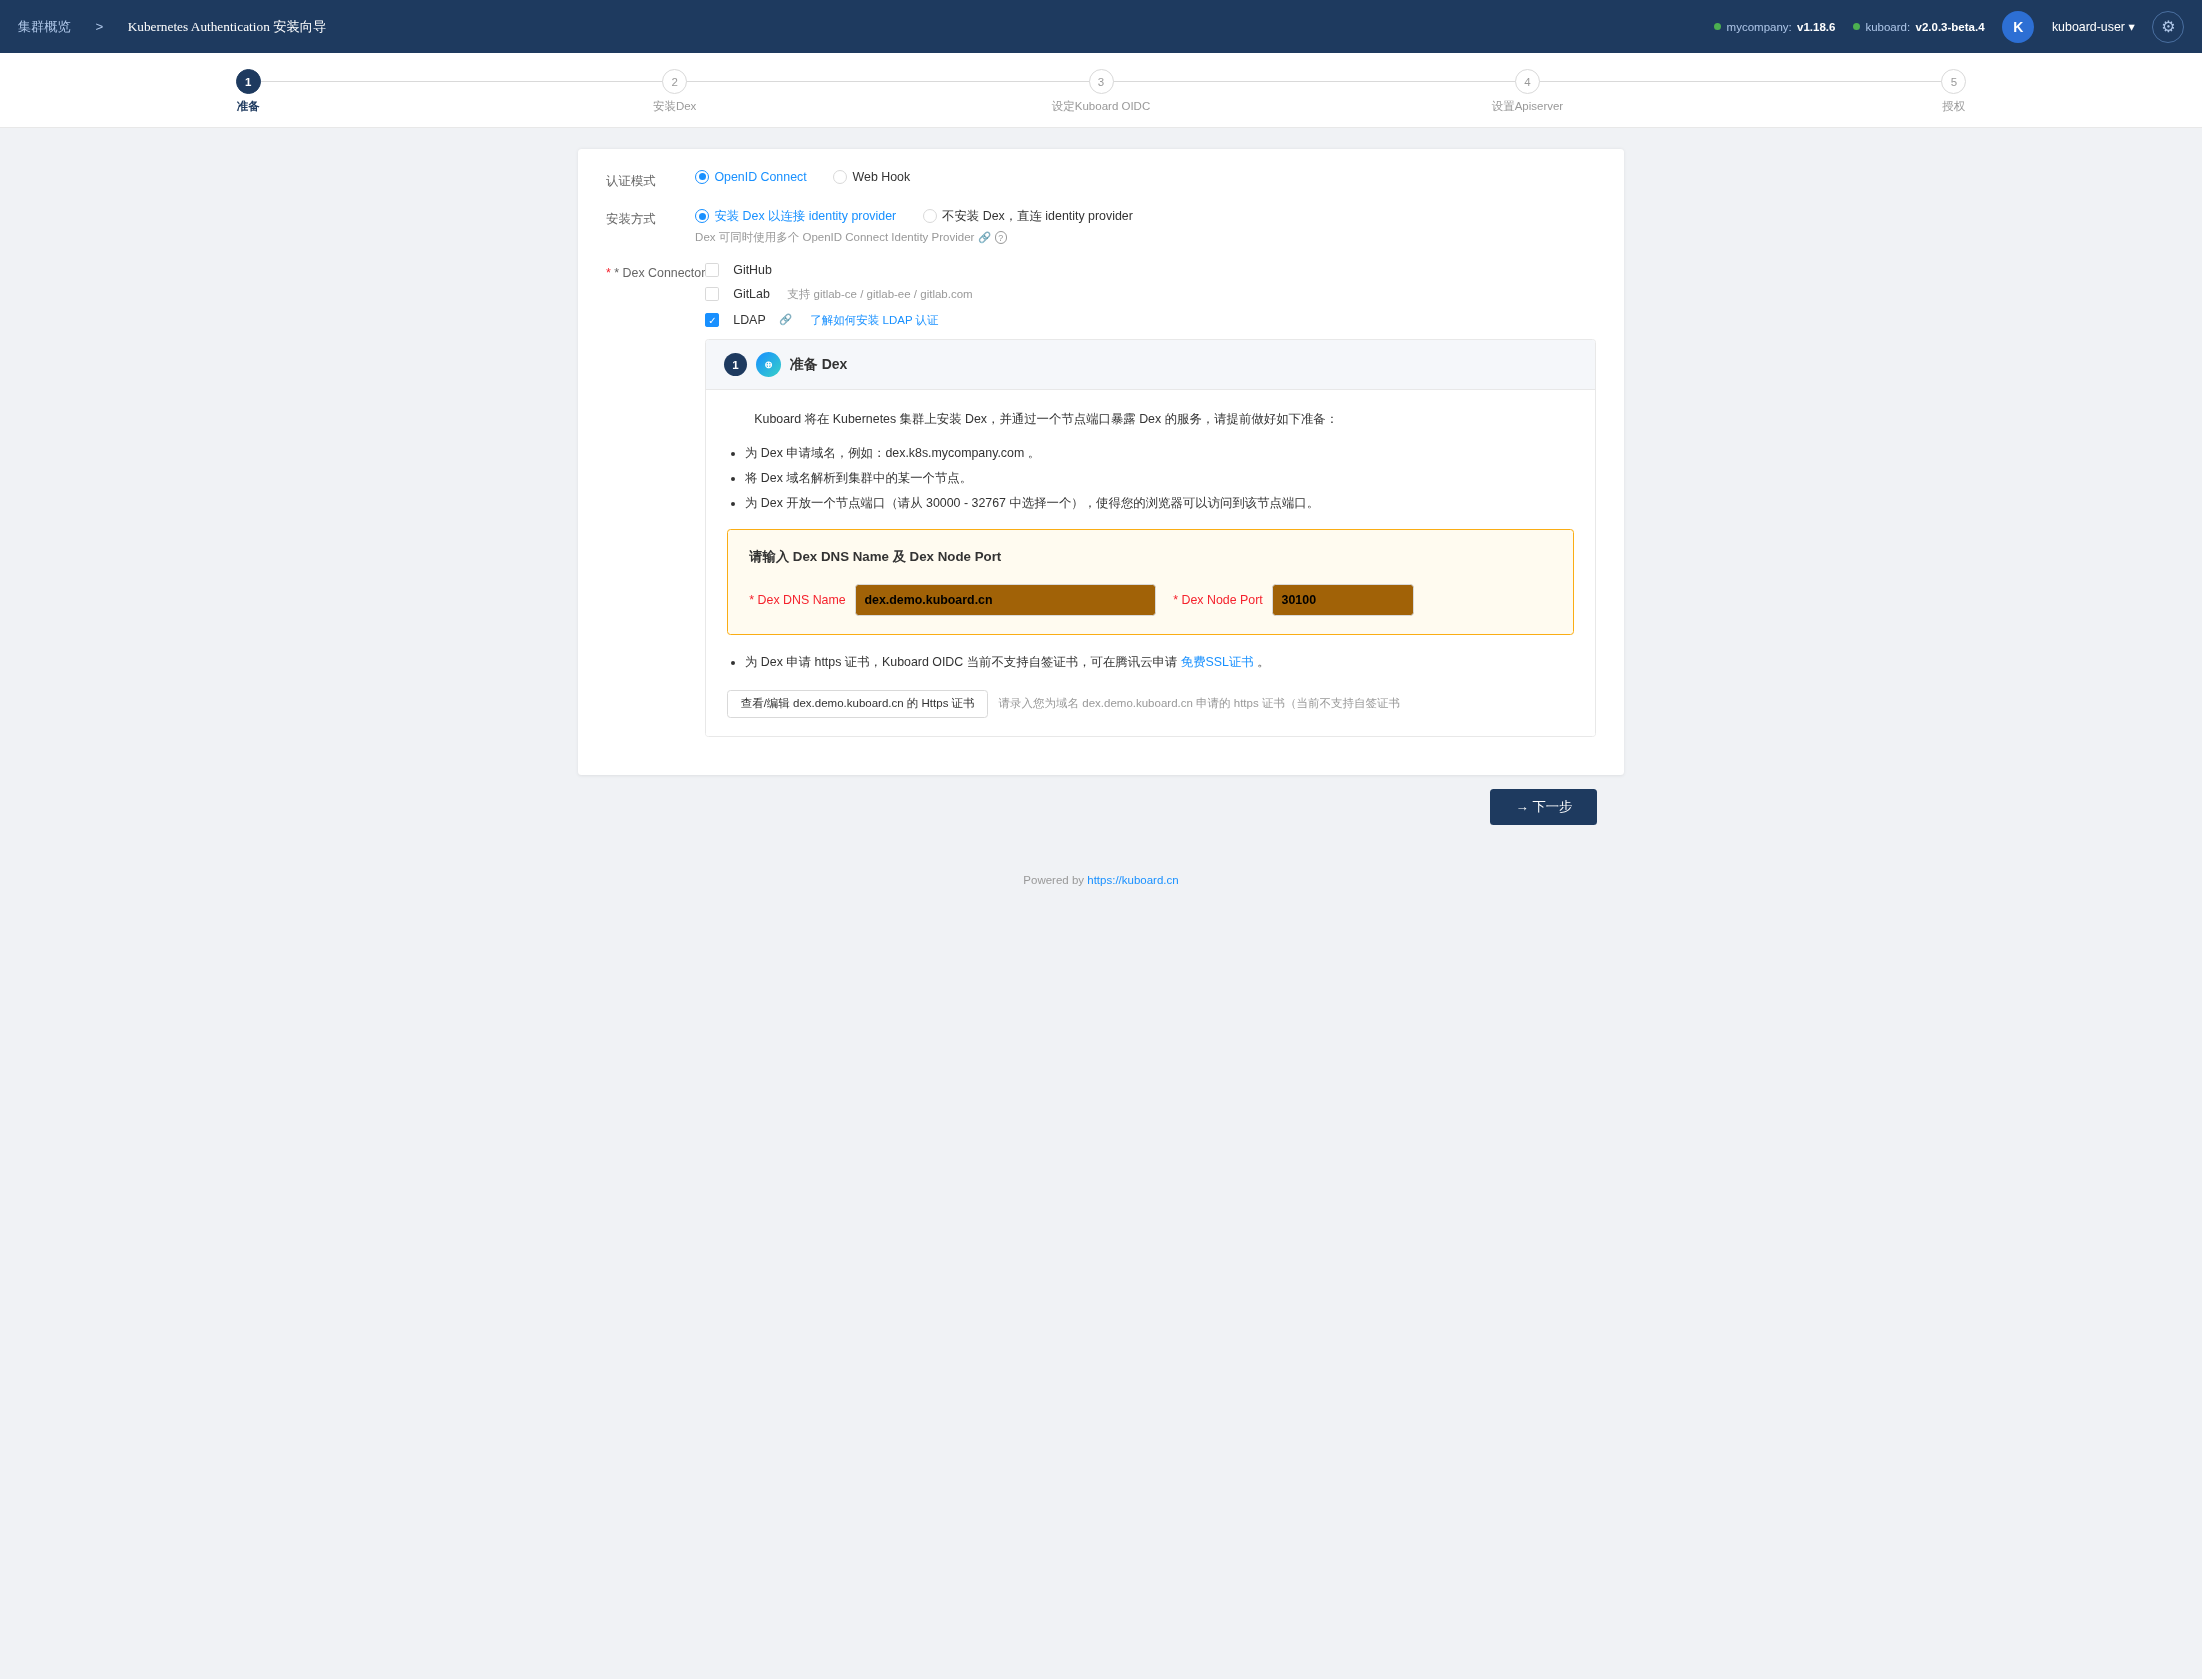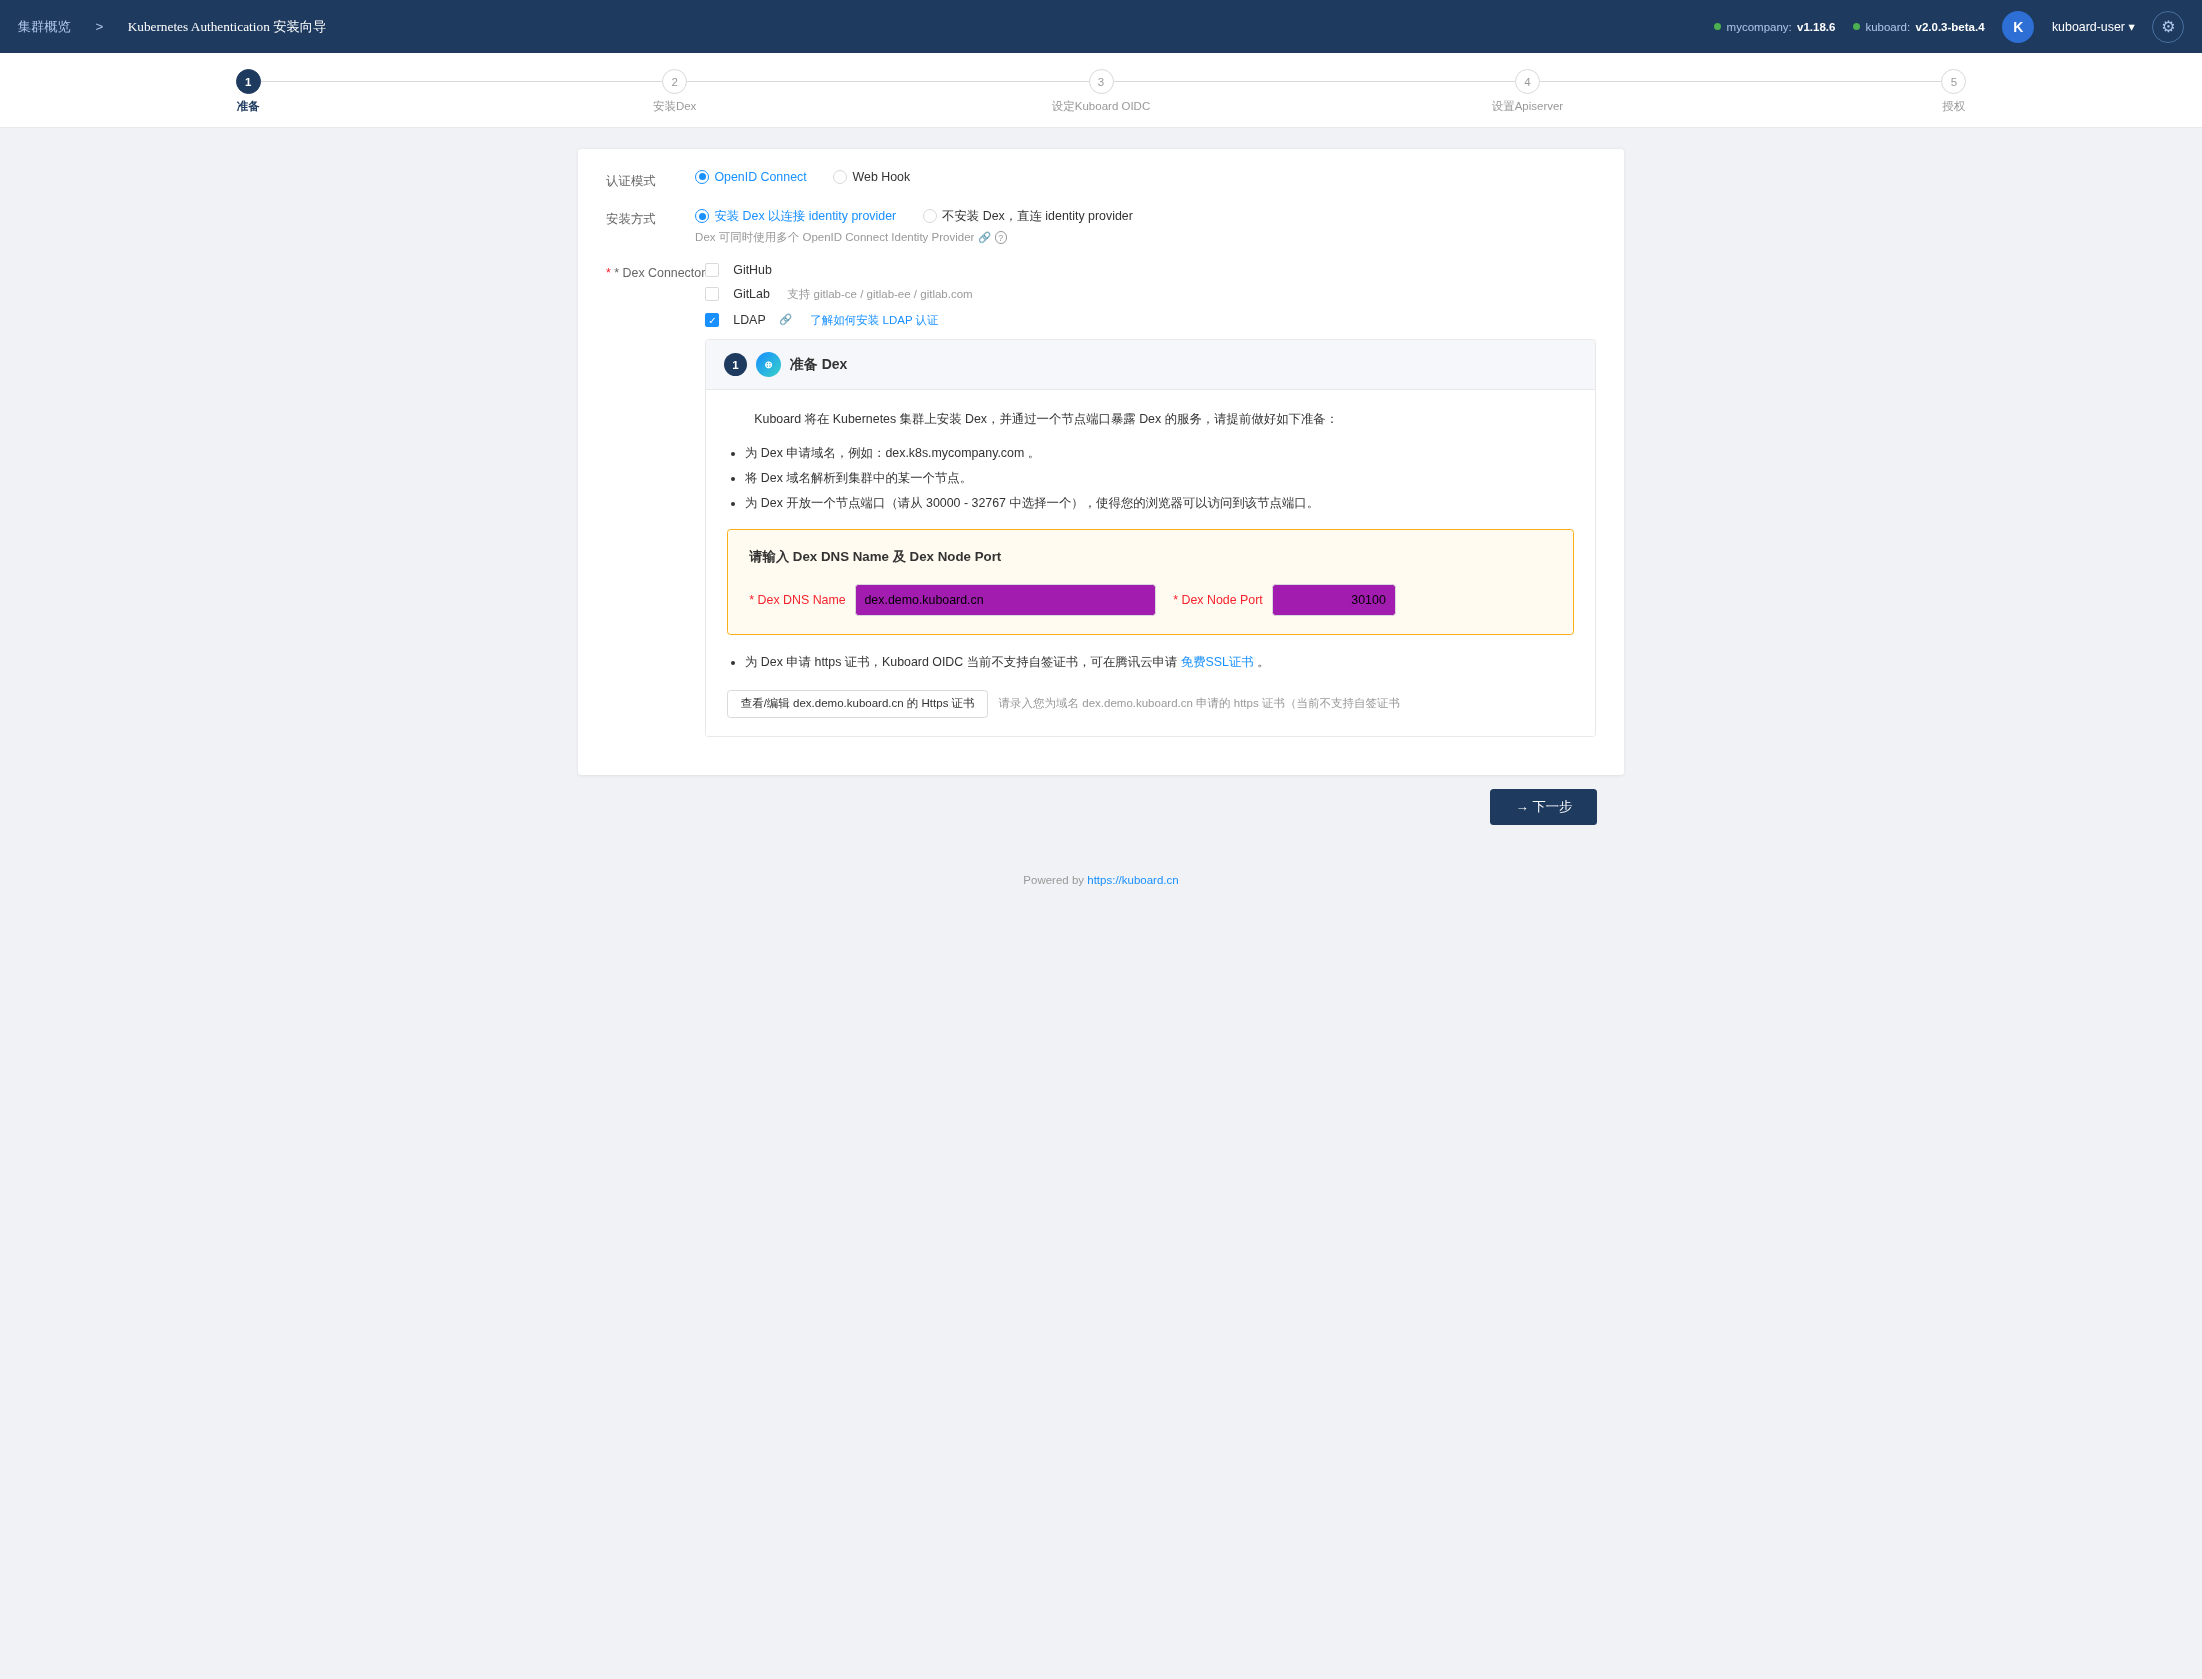--- a/index.html
+++ b/index.html
@@ -327,24 +327,25 @@
     .dns-field-label::before {
       content: '* ';
     }
     .dns-input {
       height: 32px;
       border: 0.9px solid #d9d9d9;
       border-radius: 3.5px;
       padding: 0 8.9px;
       font-size: 12.4px;
       outline: none;
-      background: #a21caf;
+      background: #a16207;
+      font-weight: bold;
     }
     .dns-name-input { width: 301px; }
-    .dns-port-input { width: 124px; text-align: right; }
+    .dns-port-input { width: 142px; }
 
     
     .after-dns {
       margin-top: 7px;
     }
     .after-dns li {
       font-size: 12.4px;
       color: #333;
       line-height: 2.2;
     }

